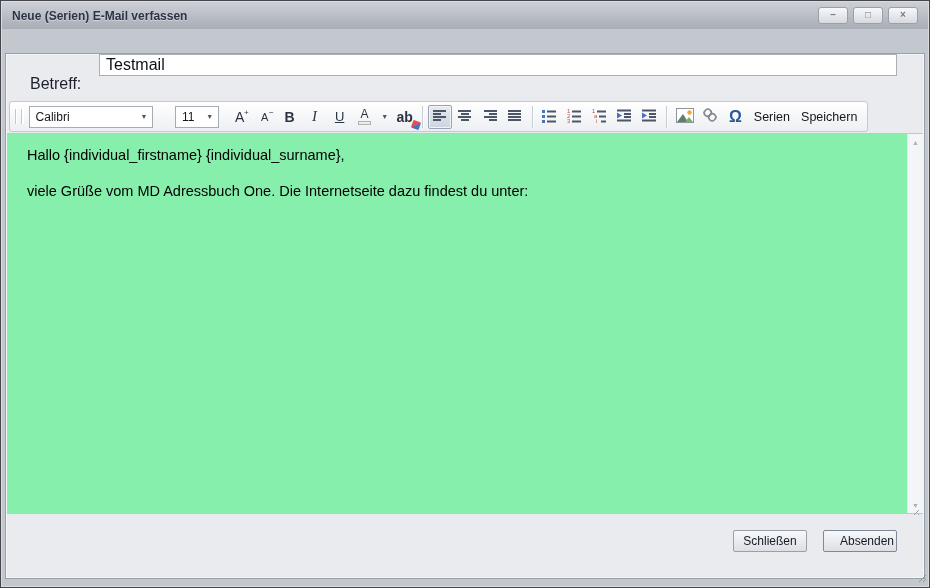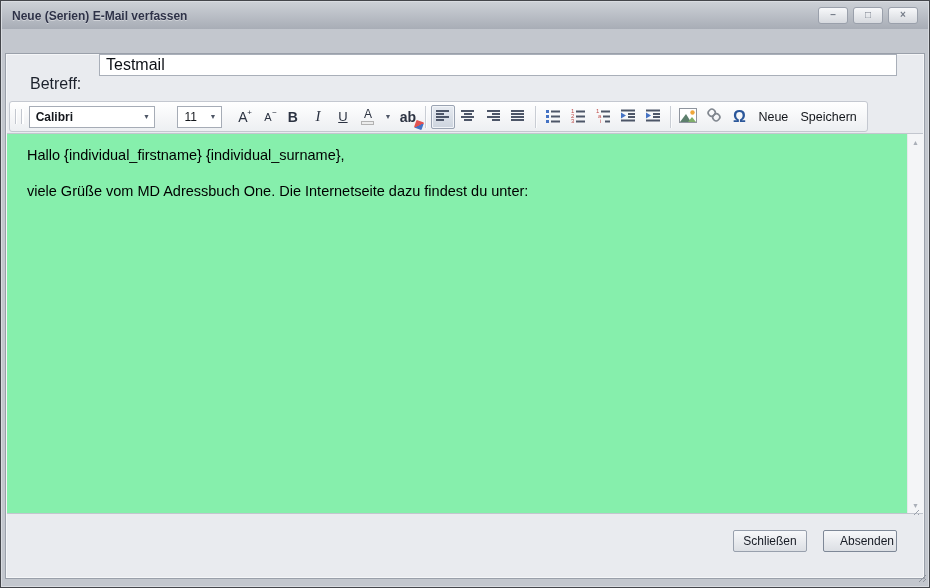--- a/index.html
+++ b/index.html
@@ -59,21 +59,21 @@
     display:flex;align-items:center;padding:0 5px 0 4px;gap:1px;
   }
   .tgrip{width:7px;height:15px;margin:0 6px 0 1px;
     border-left:1px solid #c3c7cf;border-right:1px solid #c3c7cf;
     box-shadow:inset 1px 0 0 #fff, 2px 0 0 #fff;}
   .combo{
     height:22px;border:1px solid #a6acb6;background:#fff;
     display:flex;align-items:center;font-size:12px;color:#14171c;
     padding-left:6px;position:relative;
   }
-  .combo.font{width:135px;margin-right:21px;font-weight:bold;}
+  .combo.font{width:135px;margin-right:21px;}
   .combo.size{width:47px;margin-right:8px;}
   .combo .arrow{margin-left:auto;width:16px;text-align:center;font-size:7px;color:#4e5666;}
   .tbtn{
     min-width:24px;height:24px;display:flex;align-items:center;justify-content:center;
     border:1px solid transparent;border-radius:2px;background:transparent;
     padding:0 3px;font-size:14px;color:#2c3342;cursor:default;position:relative;
     font-family:"Liberation Sans",sans-serif;
   }
   .tbtn.selected{
     background:linear-gradient(#e7ebf1,#cdd4de);
@@ -323,21 +323,21 @@
               <g transform="rotate(-45 9 9)" fill="none" stroke="#81878f" stroke-width="1.6">
                 <rect x="5.5" y="2.5" width="7" height="6.5" rx="3"></rect>
                 <rect x="5.5" y="9" width="7" height="6.5" rx="3"></rect>
               </g>
             </svg></span>
       </button>
       <button class="tbtn">
         <span class="omega-glyph">Ω</span>
       </button>
 
-      <button class="tbtn label-btn">Neue</button>
+      <button class="tbtn label-btn">Serien</button>
       <button class="tbtn label-btn">Speichern</button>
     </div>
 
     <div class="editor">
       <div class="editor-content">
         <p>Hallo {individual_firstname} {individual_surname},</p>
         <p class="blank"></p>
         <p>viele Grüße vom MD Adressbuch One. Die Internetseite dazu findest du unter:</p>
       </div>
       <div class="scrollbar">

